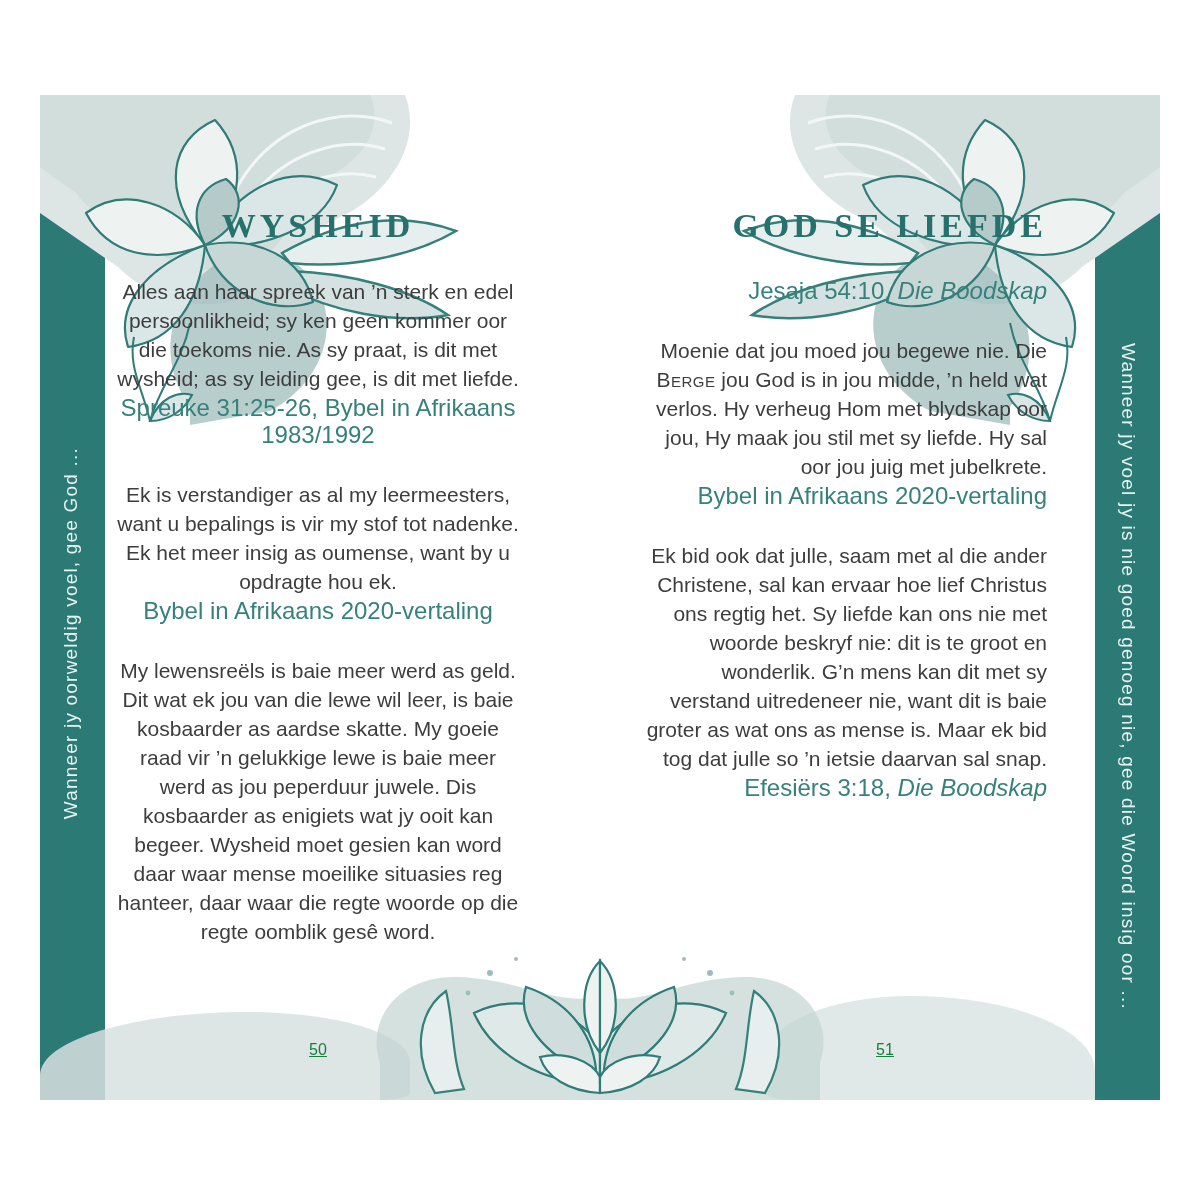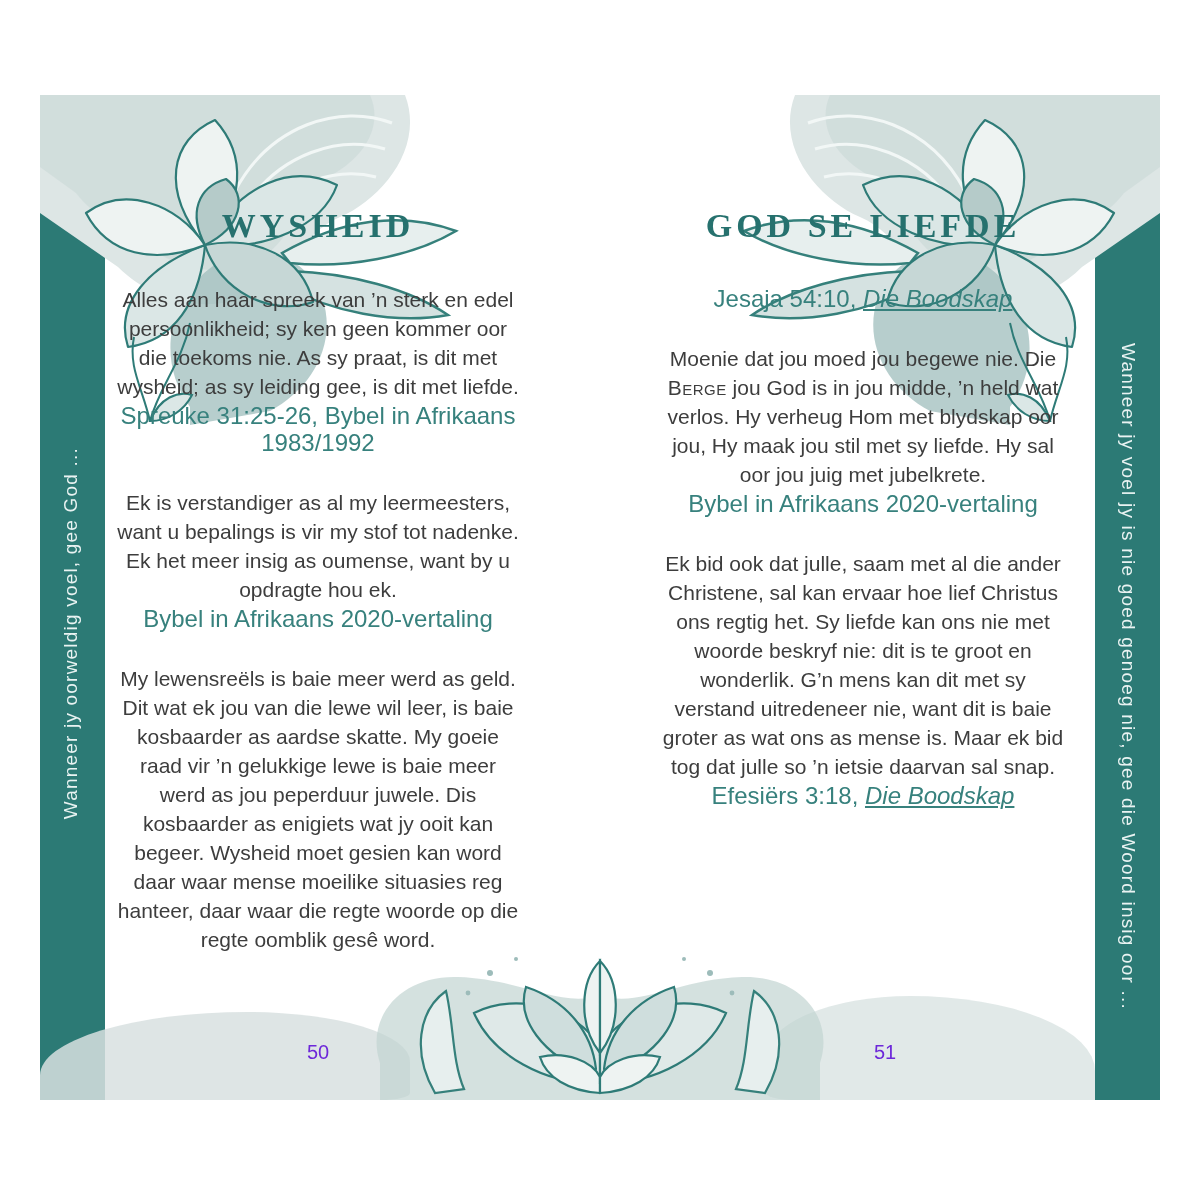--- a/index.html
+++ b/index.html
@@ -27,37 +27,37 @@
 
   .vtext{
     position:absolute;z-index:4;writing-mode:vertical-rl;text-orientation:mixed;
     font-size:19px;letter-spacing:1.2px;color:#e9f3f2;white-space:nowrap;
   }
   .vtext-left{left:20px;top:352px;transform:rotate(180deg);}
   .vtext-right{left:1077px;top:248px;}
 
   .page-col{position:absolute;top:112px;text-align:center;z-index:3;}
   .left-col{left:77px;width:402px;}
-  .right-col{left:622px;width:402px;}
+  .right-col{left:605px;width:402px;text-align:right;}
 
   .title{
-    margin:0 0 40px 0;
+    margin:0 0 32px 0;
     font-family:"Liberation Serif", serif;
     font-weight:700;font-size:34px;letter-spacing:4px;
     color:#26716e;
   }
   .passage{margin:12px 0 32px 0;}
   .ptext{margin:0;font-size:21px;line-height:29px;color:#3d3d3d;}
   .pref{margin:1px 0 0 0;font-size:24px;line-height:27px;color:#37817d;}
-  .ital{font-style:italic;text-decoration:underline;}
+  .ital{font-style:italic;}
   .smallcaps{font-variant:small-caps;letter-spacing:.5px;}
 
   .pagenum{
     position:absolute;top:946px;z-index:3;transform:translateX(-50%);
-    font-size:20px;color:#6d28d9;
+    font-size:16px;color:#15803d;text-decoration:underline;
   }
   .pagenum-left{left:278px;}
   .pagenum-right{left:845px;}
 </style>
 </head>
 <body>
 
 <div class="canvas">
   <div class="spread">
 

